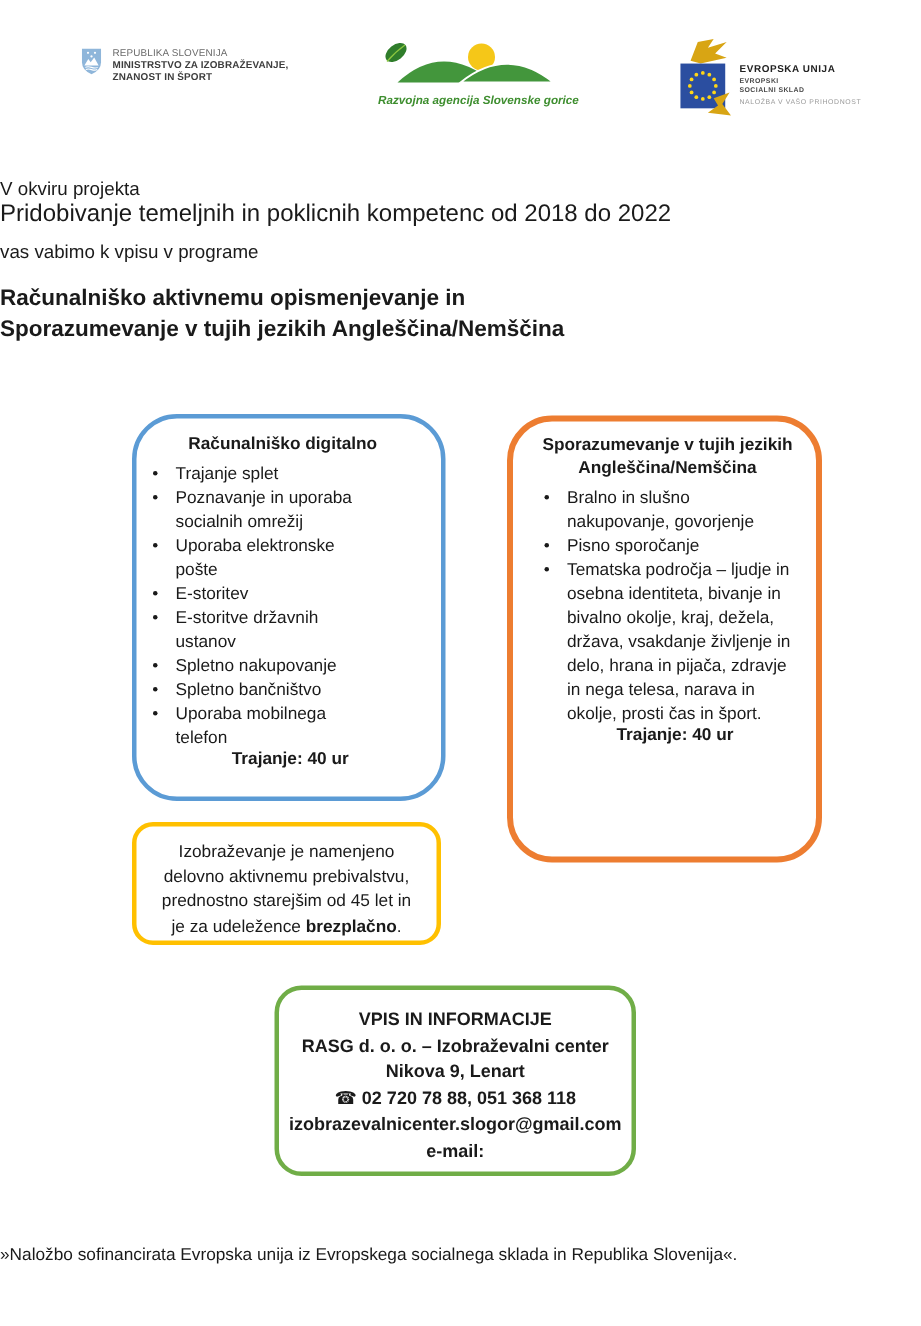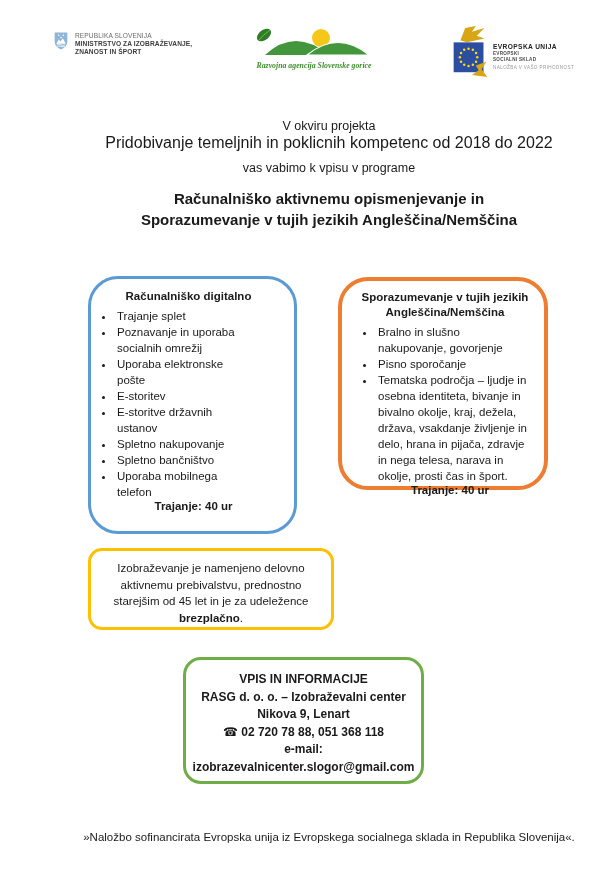--- a/index.html
+++ b/index.html
@@ -7,41 +7,41 @@
   body { font-family:"Liberation Sans", sans-serif; color:#1a1a1a; }
   .page { position:relative; width:614px; height:884px; background:#ffffff; margin:0 auto; overflow:hidden; }
 
   
   .gov-logo { position:absolute; left:54px; top:32px; display:flex; align-items:flex-start; }
   .gov-text { margin-left:7px; font-size:6.6px; line-height:8px; letter-spacing:0.1px; }
   .gov-line1 { color:#6b6b6b; font-weight:400; }
   .gov-line2 { color:#3d3d3d; font-weight:700; }
 
   .rasg-logo { position:absolute; left:252px; top:26px; width:124px; text-align:center; }
-  .rasg-caption { font-family:Liberation Serif, serif; font-style:italic; font-weight:700;
+  .rasg-caption { font-family:Liberation Sans, sans-serif; font-style:italic; font-weight:700;
                   color:#3e8e2f; font-size:7.8px; line-height:9px; margin-top:1px; white-space:nowrap; }
 
   .eu-logo { position:absolute; left:452px; top:26px; display:flex; align-items:flex-start; }
   .eu-text { margin-left:5px; padding-top:17px; }
   .eu-line1 { font-size:6.6px; font-weight:700; color:#222; letter-spacing:0.4px; line-height:8px; }
   .eu-line2 { font-size:4.6px; font-weight:700; color:#4a4a4a; letter-spacing:0.3px; line-height:5.6px; }
   .eu-line3 { font-size:4.6px; color:#9a9a9a; letter-spacing:0.4px; line-height:5.6px; margin-top:2.5px; }
 
   
-  .center-line { position:absolute; left:0; width:100%; text-align:center;padding-left:44px; }
+  .center-line { position:absolute; left:0; width:100%; text-align:left; }
   .intro-pre    { top:119px; font-size:12.5px; }
   .intro-project{ top:134px; font-size:16px; font-weight:400; }
   .intro-post   { top:161px; font-size:12.5px; }
   .program-title{ top:188px; font-size:15px; font-weight:700; line-height:21px; }
 
   
   .rbox { position:absolute; border-style:solid; background:#fff; }
   .box-computer { left:88px;  top:276px; width:209px; height:258px; border-width:3.5px; border-radius:30px; padding:10px 8px 0 0; }
-  .box-language { left:338px; top:277px; width:210px; height:213px; border-width:4px;   border-radius:30px; padding:9px 6px 0 10px; }
-  .box-target   { left:88px;  top:548px; width:246px; height:82px;  border-width:3.5px; border-radius:14px; padding:9px 12px 0 12px; text-align:center; font-size:11.5px; line-height:16.5px; }
+  .box-language { left:338px; top:277px; width:210px; height:298px; border-width:4px;   border-radius:30px; padding:9px 6px 0 10px; }
+  .box-target   { left:88px;  top:548px; width:206px; height:82px;  border-width:3.5px; border-radius:14px; padding:9px 12px 0 12px; text-align:center; font-size:11.5px; line-height:16.5px; }
   .box-contact  { left:183px; top:657px; width:241px; height:127px; border-width:3.5px; border-radius:18px; padding:11px 4px 0 4px; text-align:center; font-weight:700; font-size:12px; line-height:17.5px; }
 
   .box-title { font-weight:700; font-size:11.5px; line-height:15px; text-align:center; }
   ul.bullets { list-style:disc; margin-top:4px; padding-left:24px; }
   .box-computer ul.bullets { width:161px; }
   .box-language ul.bullets { width:178px; }
   ul.bullets li { font-size:11.5px; line-height:16px; padding-left:2px; }
   .duration { font-weight:700; font-size:11.5px; text-align:center; margin-top:0; padding-left:10px; }
 
   .phone-glyph { font-family:"DejaVu Sans", sans-serif; font-size:12px; }
@@ -153,19 +153,19 @@
   </div>
 
   <div class="rbox box-contact" style="border-color: rgb(112, 173, 71);">
     <div>VPIS IN INFORMACIJE</div>
     <div>RASG d. o. o. – Izobraževalni center</div>
     <div>Nikova 9, Lenart</div>
     <div>
       <span class="phone-glyph">☎</span>
       <span>02 720 78 88, 051 368 118</span>
     </div>
+    <div>izobrazevalnicenter.slogor@gmail.com</div>
     <div>e-mail:</div>
-    <div>izobrazevalnicenter.slogor@gmail.com</div>
   </div>
 
   <div class="center-line footer-note">»Naložbo sofinancirata Evropska unija iz Evropskega socialnega sklada in Republika Slovenija«.</div>
 
 </div>
 
 </body></html>

